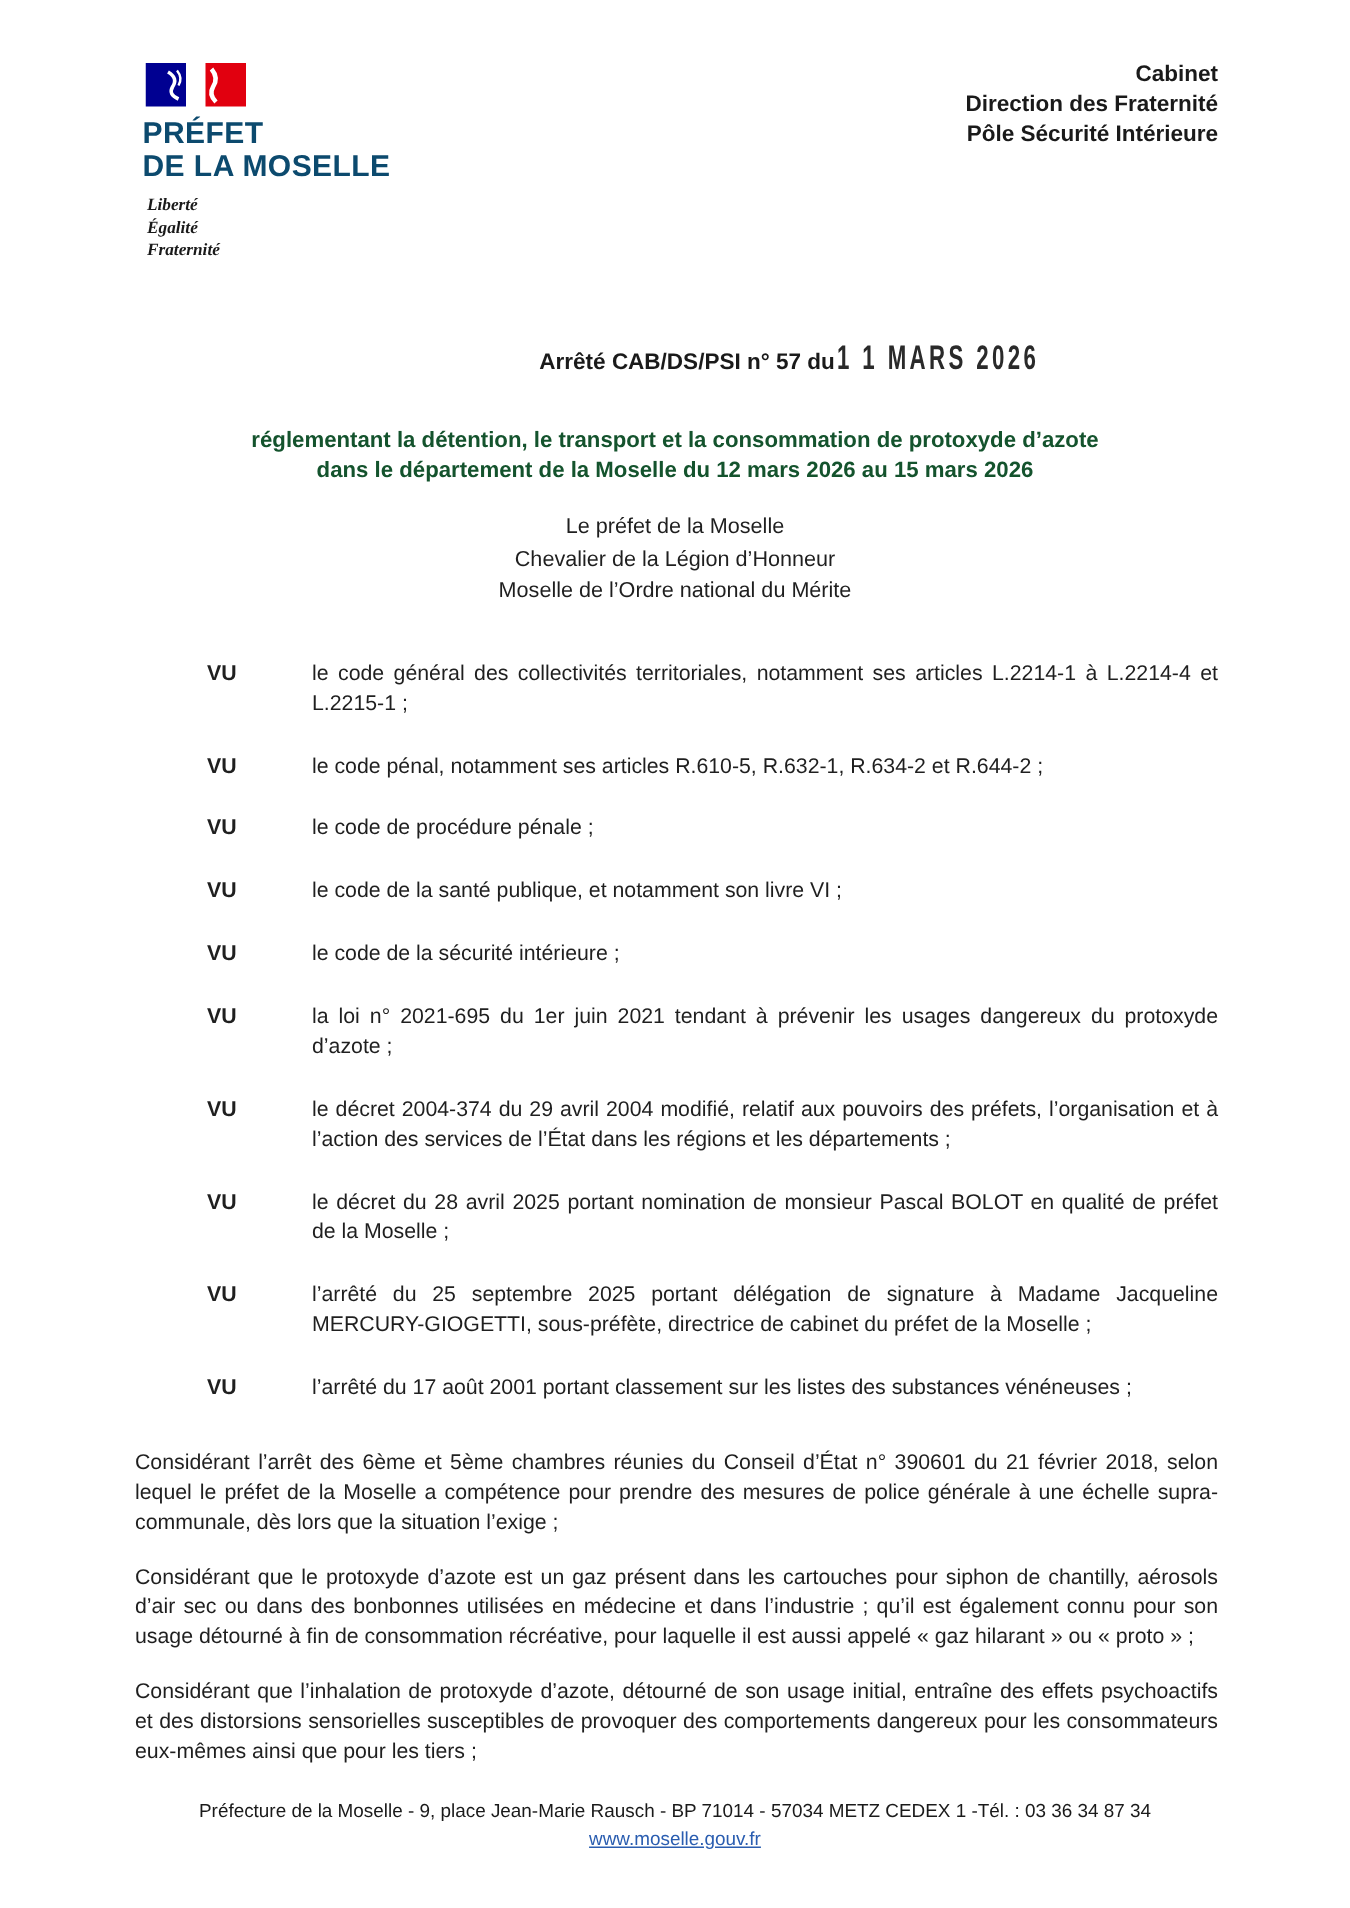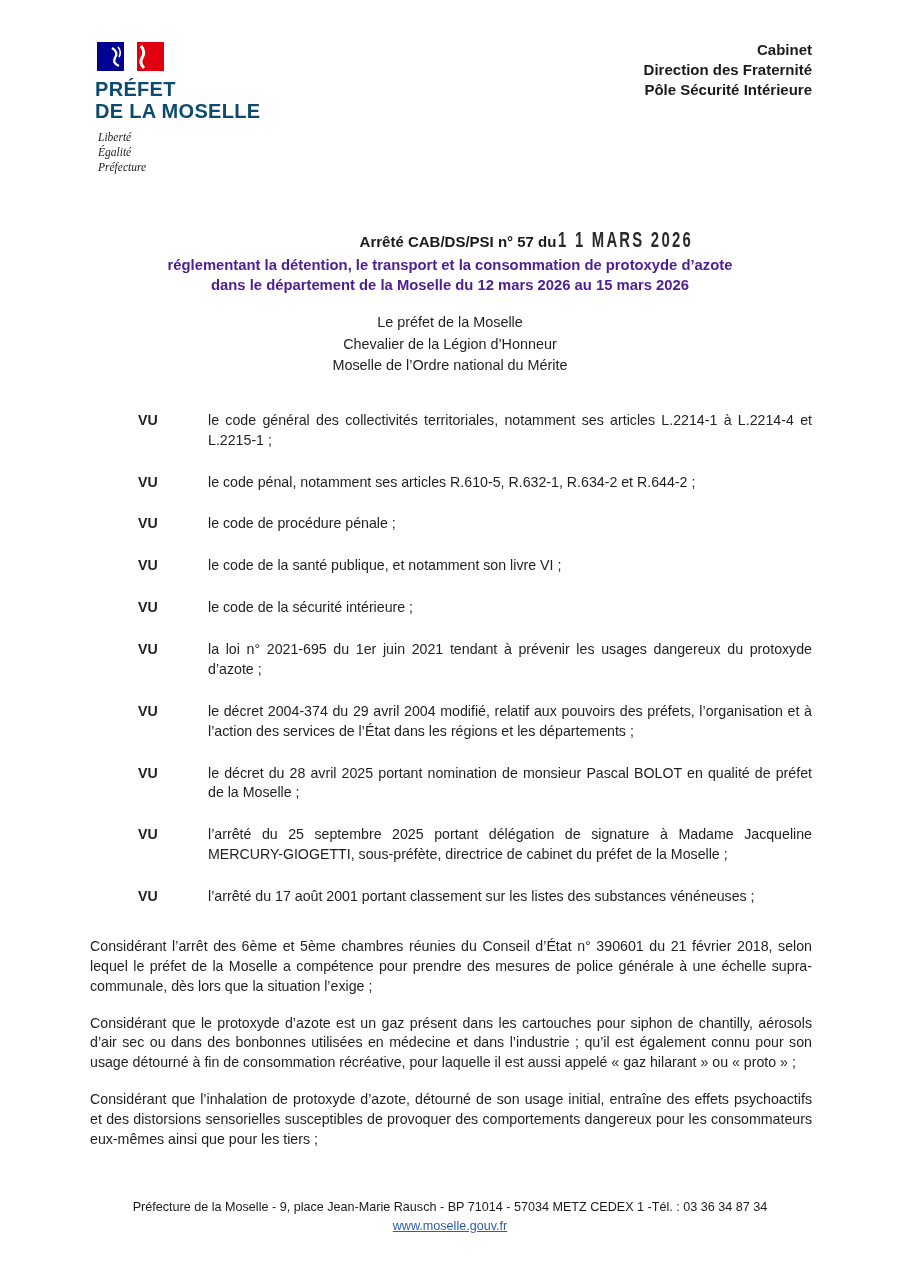--- a/index.html
+++ b/index.html
@@ -28,20 +28,21 @@
     line-height: 1.12;
     color: #0c4a6e;
   }
   .motto {
     font-family: "Liberation Serif", serif;
     font-style: italic;
     font-size: 11.5px;
     line-height: 1.3;
     margin: 7px 0 0 3px;
     color: #1a1a1a;
+    font-weight: bold;
   }
   .service-block {
     text-align: right;
     font-weight: 700;
     font-size: 15px;
     line-height: 1.32;
     margin-top: 0;
     color: #1a1a1a;
   }
 
@@ -62,25 +63,25 @@
     font-weight: 700;
     font-size: 16.5px;
     letter-spacing: 2.5px;
     white-space: nowrap;
     transform: scale(0.9, 1.38);
     transform-origin: left center;
     color: #2a2a2a;
   }
   .subject {
     text-align: center;
-    margin-top: 5px;
+    margin-top: 34px;
     font-weight: 700;
     font-size: 14.8px;
     line-height: 1.4;
-    color: #4c1d95;
+    color: #14532d;
   }
   .authority {
     text-align: center;
     margin-top: 16px;
     font-size: 14.4px;
     line-height: 1.5;
   }
 
   
   .content { margin: 34px 88px 0 90px; }
@@ -135,21 +136,21 @@
         <path d="M21 7 q4 5 1 10" stroke="#ffffff" stroke-width="1.6" fill="none"></path>
         <path d="M44 6 q5 6 1 12 q-3 5 2 10" stroke="#ffffff" stroke-width="3" fill="none"></path>
       </svg>
       <div class="logo-name">
         <div>PRÉFET</div>
         <div>DE LA MOSELLE</div>
       </div>
       <div class="motto">
         <div>Liberté</div>
         <div>Égalité</div>
-        <div>Préfecture</div>
+        <div>Fraternité</div>
       </div>
     </div>
     <div class="service-block">
       <div>Cabinet</div>
       <div>Direction des Fraternité</div>
       <div>Pôle Sécurité Intérieure</div>
     </div>
   </div>
 
   <div class="title-line">

